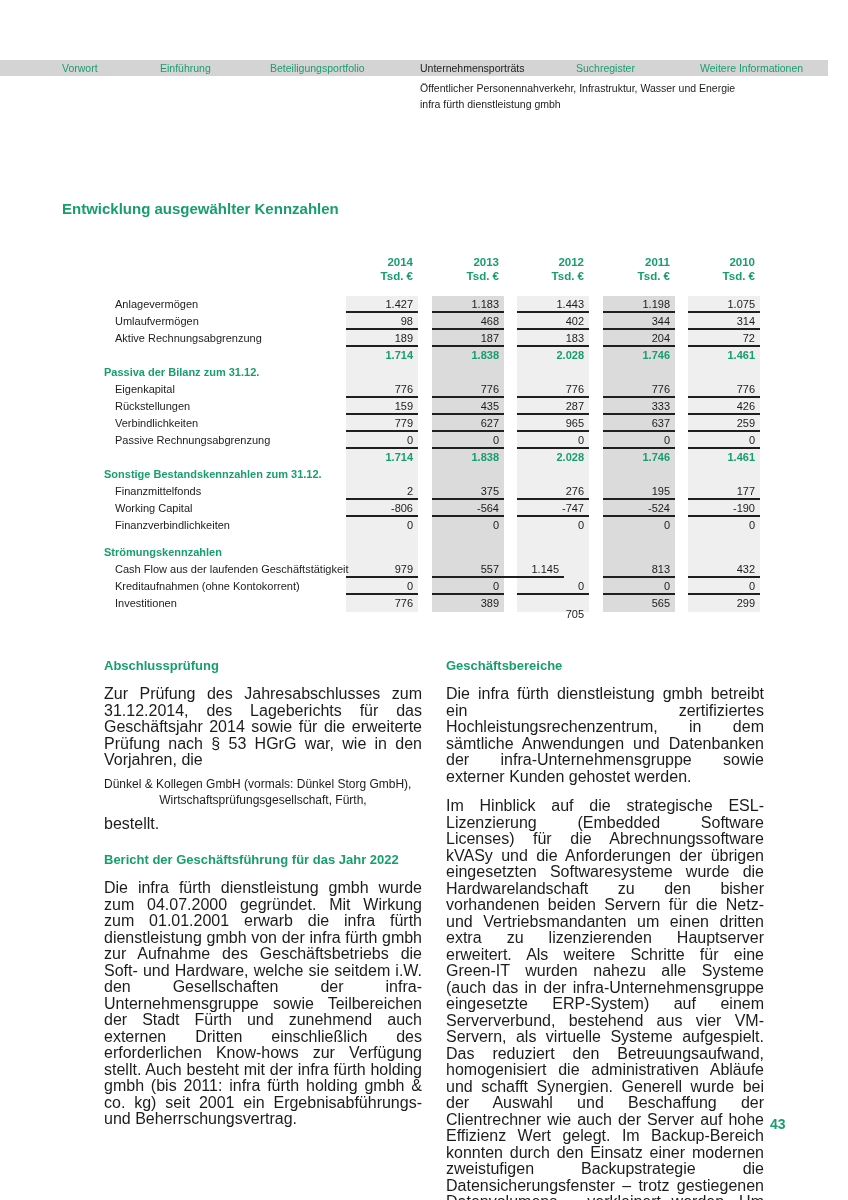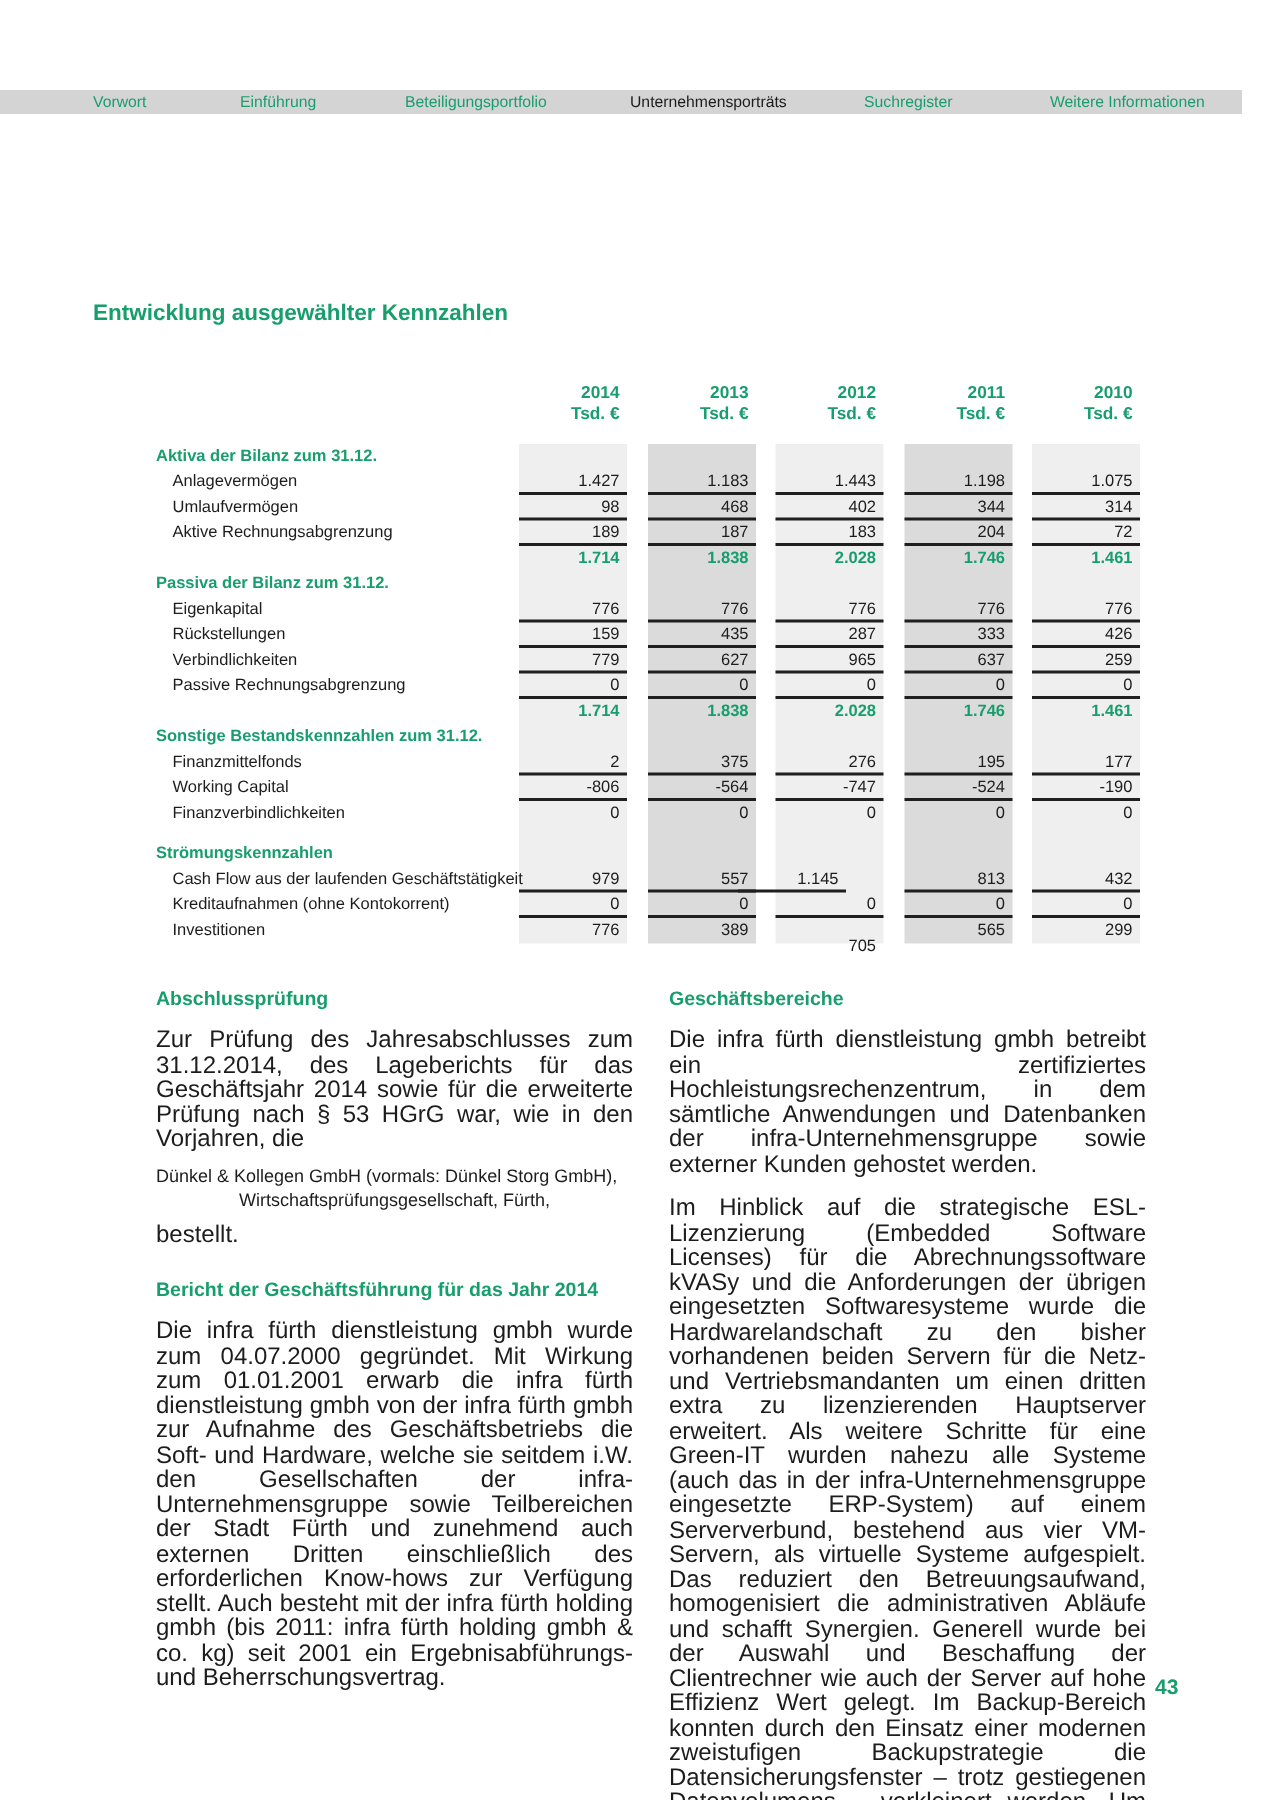--- a/index.html
+++ b/index.html
@@ -59,20 +59,24 @@
 
   <div class="navbar">
     <span class="nav" style="left:62px">Vorwort</span>
     <span class="nav" style="left:160px">Einführung</span>
     <span class="nav" style="left:270px">Beteiligungsportfolio</span>
     <span class="nav active" style="left:420px">Unternehmensporträts</span>
     <span class="nav" style="left:576px">Suchregister</span>
     <span class="nav" style="left:700px">Weitere Informationen</span>
   </div>
 
+  <div class="subhead">
+    <div>Öffentlicher Personennahverkehr, Infrastruktur, Wasser und Energie</div>
+    <div>infra fürth dienstleistung gmbh</div>
+  </div>
 
   <h1 class="title">Entwicklung ausgewählter Kennzahlen</h1>
 
   <div id="kennzahlen">
     <div class="stripes" id="stripes">
         <div class="stripe light" style="left: 242px;"></div>
         <div class="stripe dark" style="left: 328px;"></div>
         <div class="stripe light" style="left: 413px;"></div>
         <div class="stripe dark" style="left: 499px;"></div>
         <div class="stripe light" style="left: 584px;"></div>
@@ -93,23 +97,20 @@
         <div class="hcell" style="left: 499px;">
           <div>2011</div>
           <div>Tsd. €</div>
         </div>
         <div class="hcell" style="left: 584px;">
           <div>2010</div>
           <div>Tsd. €</div>
         </div>
       </div>
     <div id="tbody">
-        <div class="trow section">
-          <span class="rlabel">Aktiva der Bilanz zum 31.12.</span>
-        </div>
         <div class="trow data">
           <span class="rlabel">Anlagevermögen</span>
           <span class="vcell ul" style="left: 242px;">1.427</span>
           <span class="vcell ul" style="left: 328px;">1.183</span>
           <span class="vcell ul" style="left: 413px;">1.443</span>
           <span class="vcell ul" style="left: 499px;">1.198</span>
           <span class="vcell ul" style="left: 584px;">1.075</span>
         </div>
         <div class="trow data">
           <span class="rlabel">Umlaufvermögen</span>
@@ -236,21 +237,21 @@
 
   <div class="cols">
     <div class="col">
       <h2>Abschlussprüfung</h2>
       <p class="tight">Zur Prüfung des Jahresabschlusses zum 31.12.2014, des Lageberichts für das Geschäftsjahr 2014 sowie für die erweiterte Prüfung nach § 53 HGrG war, wie in den Vorjahren, die</p>
       <div class="auditor">
         <div class="c1">Dünkel &amp; Kollegen GmbH (vormals: Dünkel Storg GmbH),</div>
         <div class="c2">Wirtschaftsprüfungsgesellschaft, Fürth,</div>
       </div>
       <p class="closing">bestellt.</p>
-      <h2>Bericht der Geschäftsführung für das Jahr 2014</h2>
+      <h2>Bericht der Geschäftsführung für das Jahr 2022</h2>
       <p>Die infra fürth dienstleistung gmbh wurde zum 04.07.2000 gegründet. Mit Wirkung zum 01.01.2001 erwarb die infra fürth dienstleistung gmbh von der infra fürth gmbh zur Aufnahme des Geschäftsbetriebs die Soft- und Hardware, welche sie seitdem i.W. den Gesellschaften der infra-Unternehmensgruppe sowie Teilbereichen der Stadt Fürth und zunehmend auch externen Dritten einschließlich des erforderlichen Know-hows zur Verfügung stellt. Auch besteht mit der infra fürth holding gmbh (bis 2011: infra fürth holding gmbh &amp; co. kg) seit 2001 ein Ergebnisabführungs- und Beherrschungsvertrag.</p>
     </div>
     <div class="col">
       <h2>Geschäftsbereiche</h2>
       <p>Die infra fürth dienstleistung gmbh betreibt ein zertifiziertes Hochleistungsrechenzentrum, in dem sämtliche Anwendungen und Datenbanken der infra-Unternehmensgruppe sowie externer Kunden gehostet werden.</p>
       <p>Im Hinblick auf die strategische ESL-Lizenzierung (Embedded Software Licenses) für die Abrechnungssoftware kVASy und die Anforderungen der übrigen eingesetzten Softwaresysteme wurde die Hardwarelandschaft zu den bisher vorhandenen beiden Servern für die Netz- und Vertriebsmandanten um einen dritten extra zu lizenzierenden Hauptserver erweitert. Als weitere Schritte für eine Green-IT wurden nahezu alle Systeme (auch das in der infra-Unternehmensgruppe eingesetzte ERP-System) auf einem Serververbund, bestehend aus vier VM-Servern, als virtuelle Systeme aufgespielt. Das reduziert den Betreuungsaufwand, homogenisiert die administrativen Abläufe und schafft Synergien. Generell wurde bei der Auswahl und Beschaffung der Clientrechner wie auch der Server auf hohe Effizienz Wert gelegt. Im Backup-Bereich konnten durch den Einsatz einer modernen zweistufigen Backupstrategie die Datensicherungsfenster – trotz gestiegenen Datenvolumens – verkleinert werden. Um eine bessere Applikationsverfügbarkeit zu schaffen, wurde mit</p>
     </div>
   </div>
 
   <div class="pagenum">43</div>

